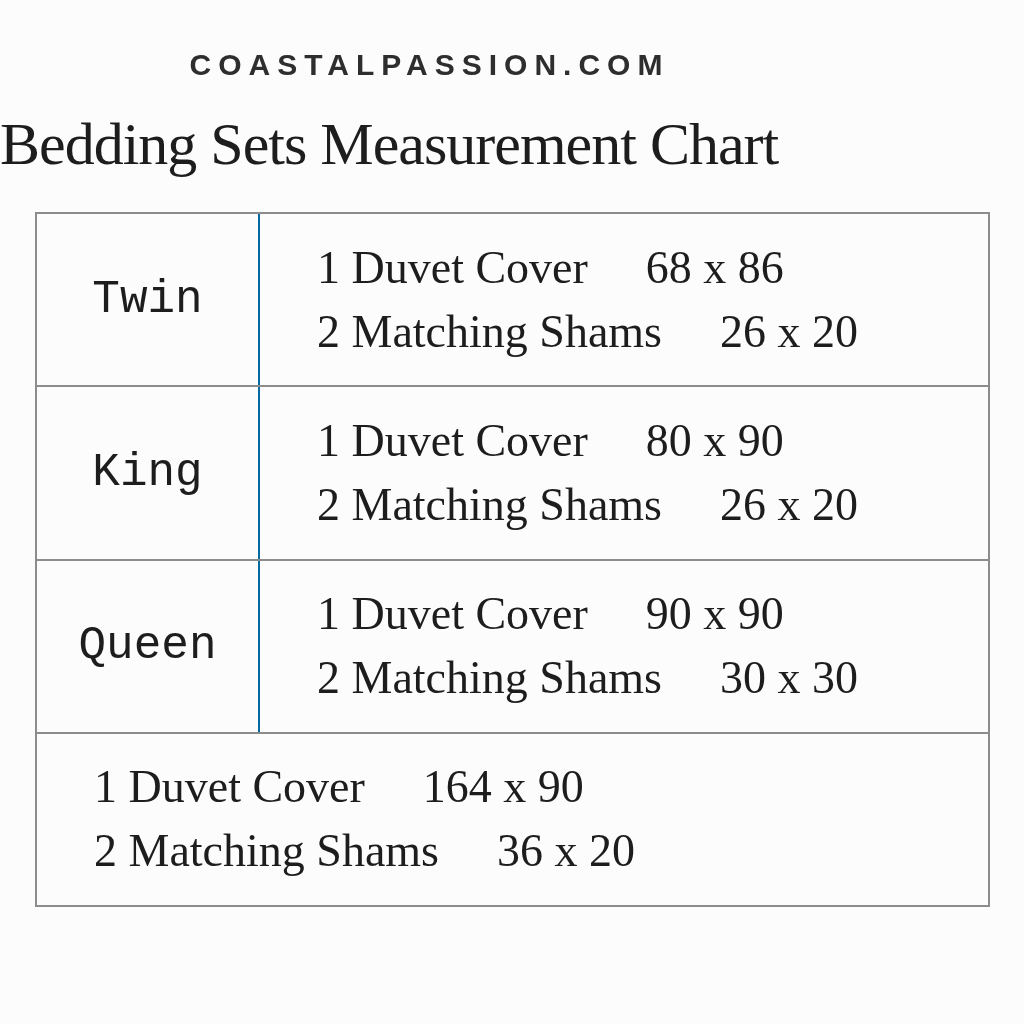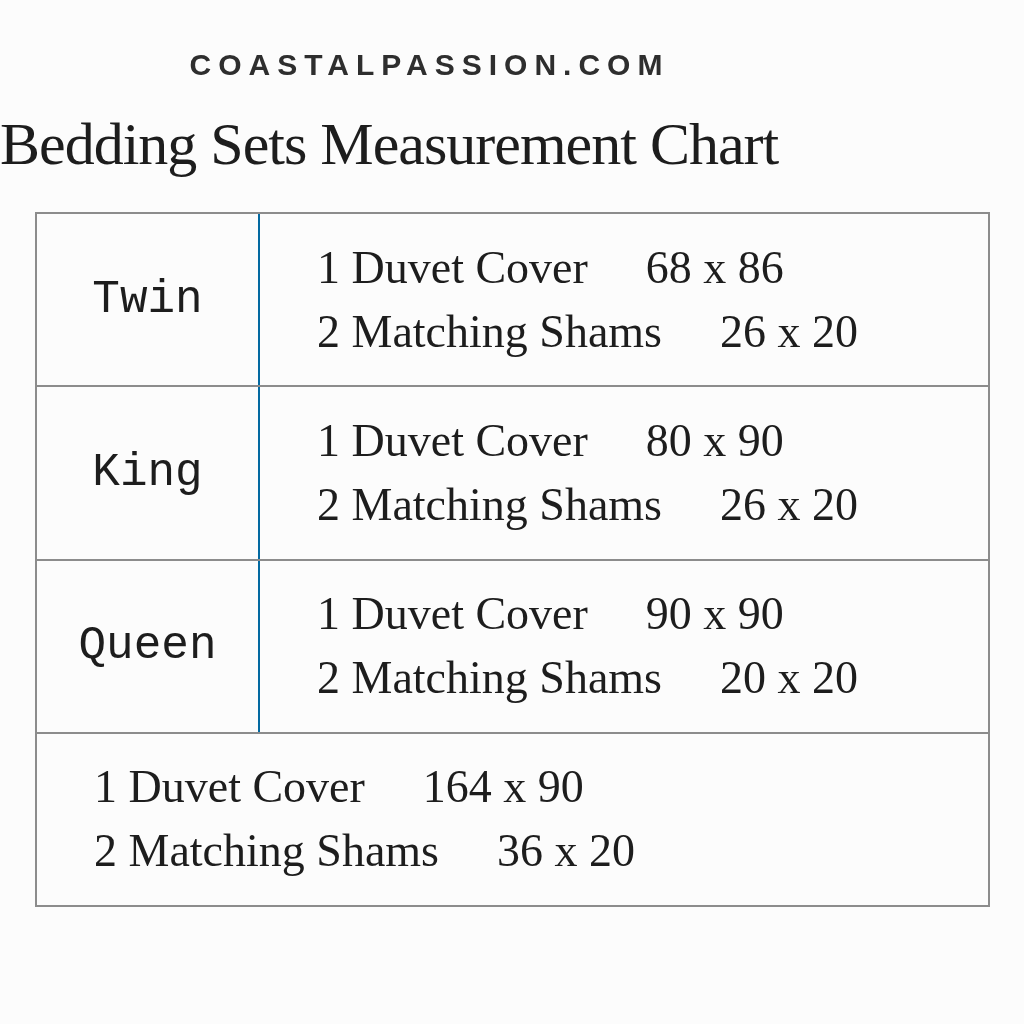--- a/index.html
+++ b/index.html
@@ -135,21 +135,21 @@
 
   <div class="t-row">
     <div class="size-cell">Queen</div>
     <div class="details-cell">
       <div class="item-line">
         <span class="item-label">1 Duvet Cover</span>
         <span class="item-dims">90 x 90</span>
       </div>
       <div class="item-line">
         <span class="item-label">2 Matching Shams</span>
-        <span class="item-dims">20 x 20</span>
+        <span class="item-dims">30 x 30</span>
       </div>
     </div>
   </div>
 
   <div class="t-row">
     <div class="details-cell">
       <div class="item-line">
         <span class="item-label">1 Duvet Cover</span>
         <span class="item-dims">164 x 90</span>
       </div>

